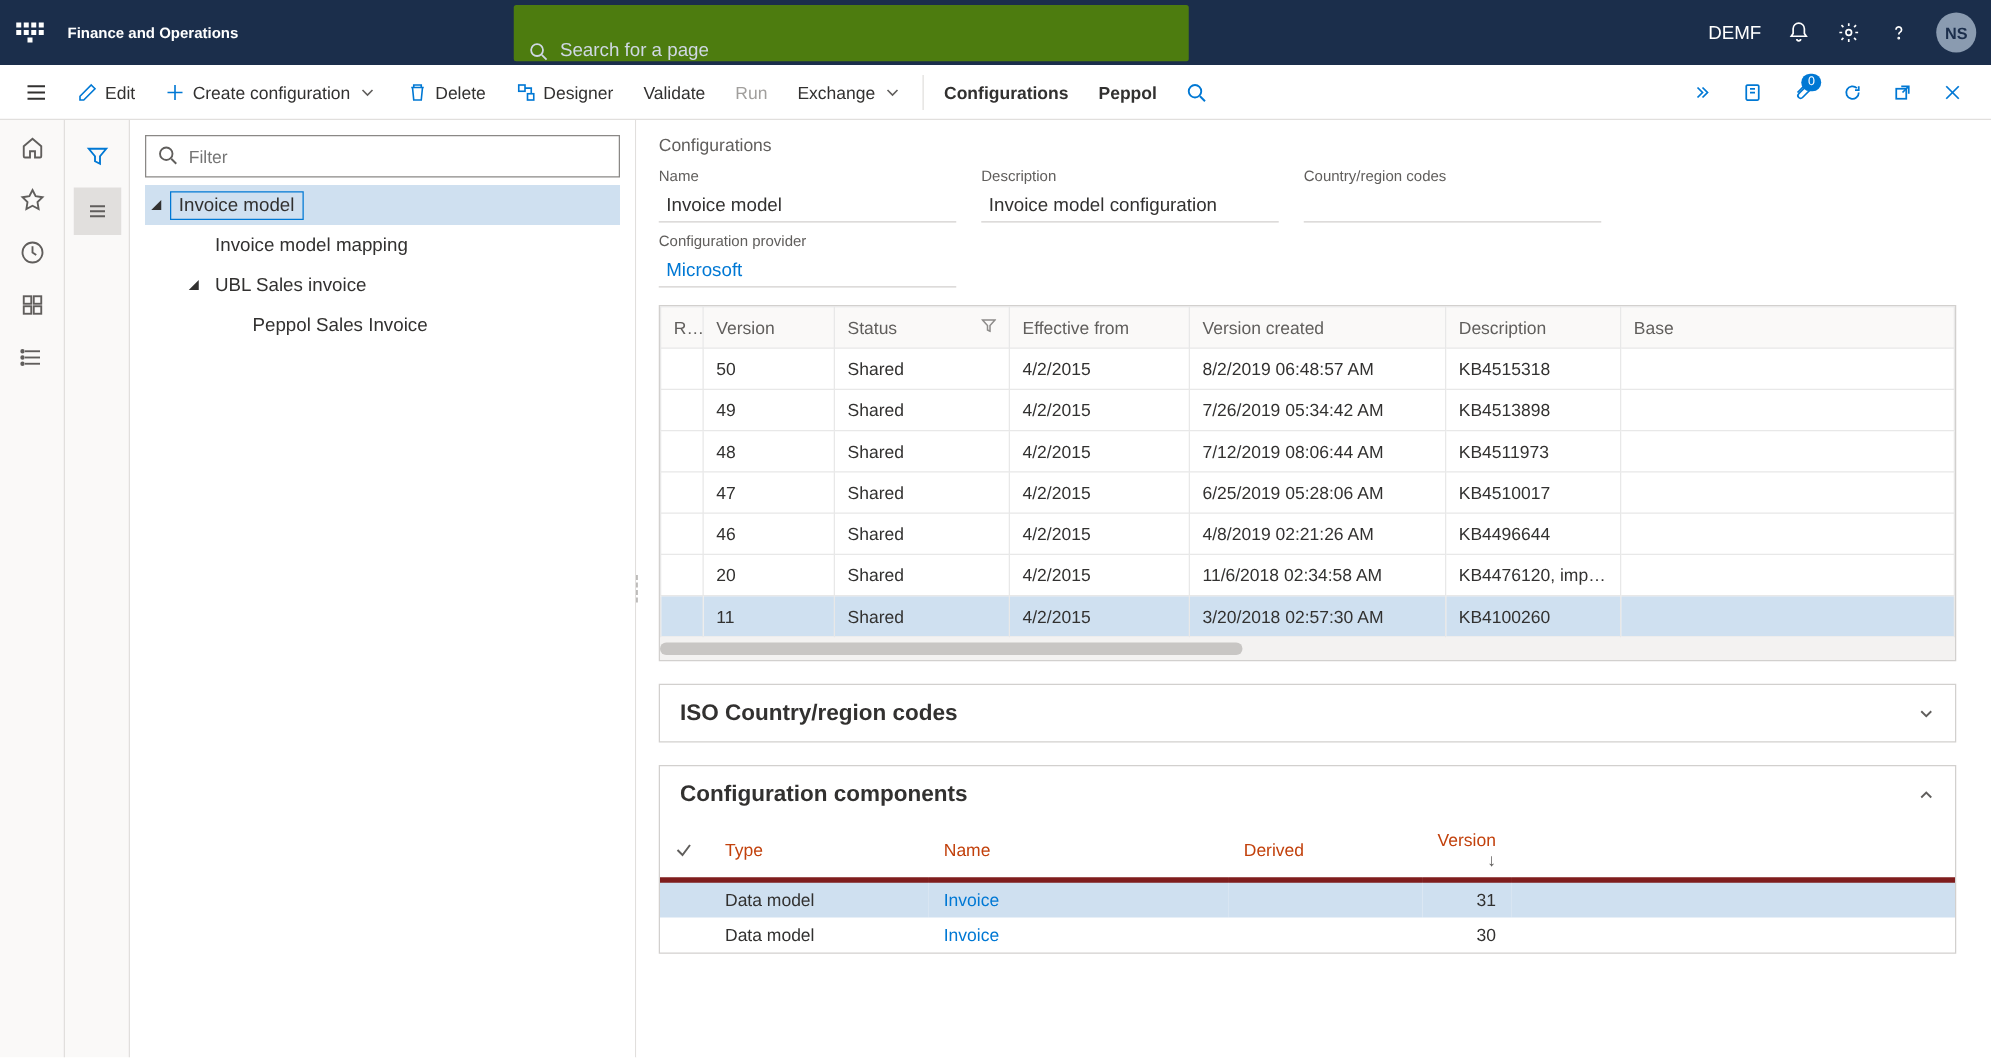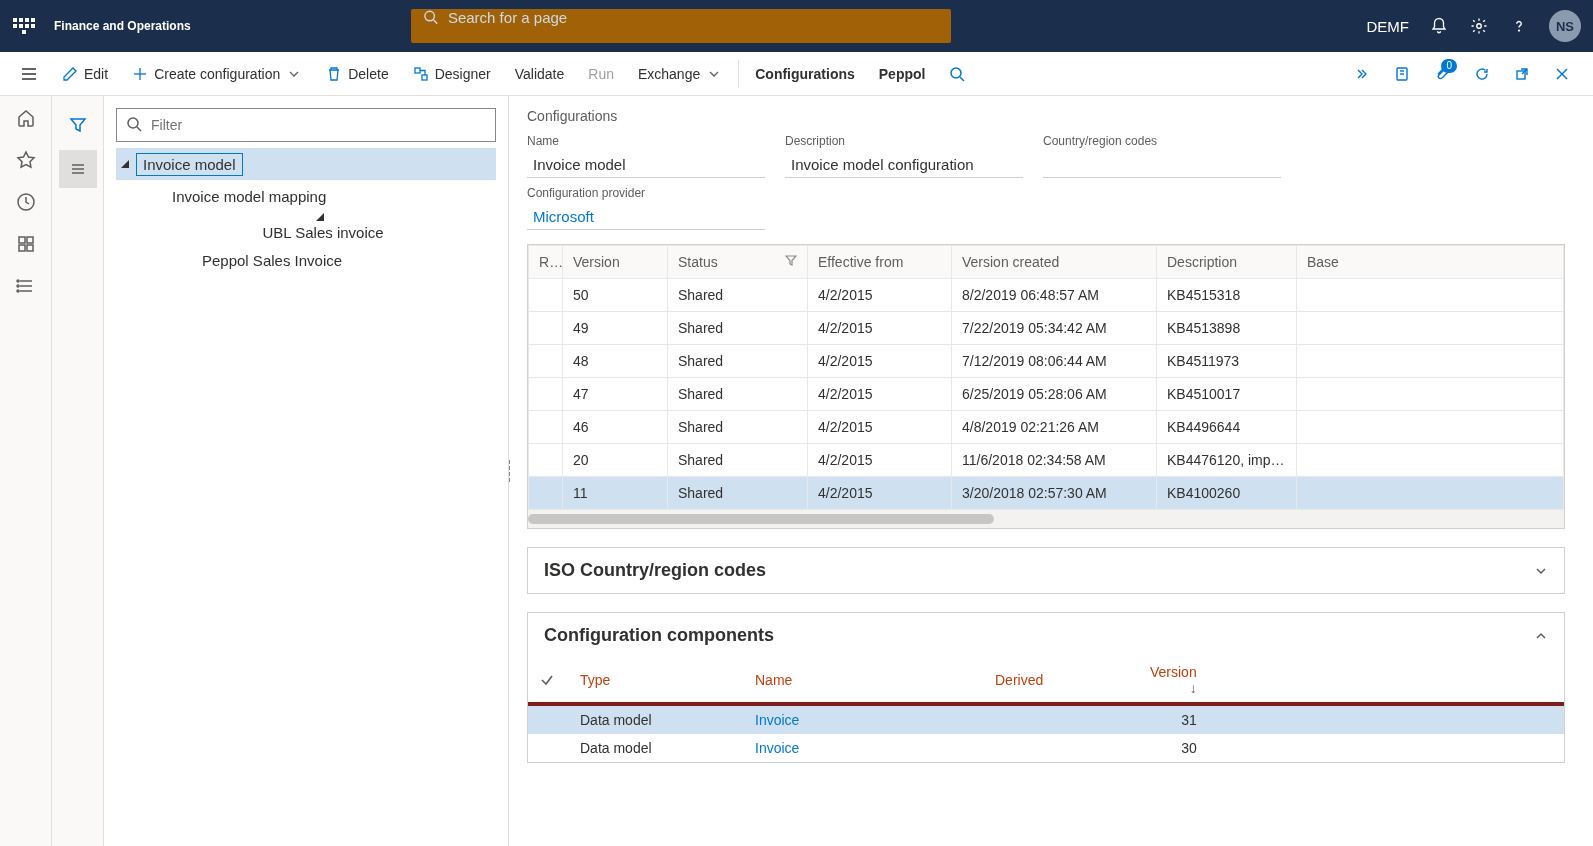--- a/index.html
+++ b/index.html
@@ -3,21 +3,21 @@
 <meta charset="utf-8">
 <style>
   * { box-sizing: border-box; margin: 0; padding: 0; }
   body { font-family: "Segoe UI", -apple-system, sans-serif; font-size: 14px; color: #323130; overflow: hidden; }
   
   
   .topbar { height: 52px; background: #1b2e4b; color: #fff; display: flex; align-items: center; padding: 0 12px; }
   .topbar .waffle { width:24px; height:24px; margin-right:18px; display:flex; flex-wrap:wrap; gap:2px; align-content:center; justify-content:center; cursor:pointer;}
   .topbar .waffle span { width:4px; height:4px; background:#fff; display:block; }
   .topbar .title { font-size:12px; font-weight:600; }
-  .topbar .search { margin-left: 220px; flex:0 0 540px; height:34px; background:#a16207; border-radius:2px; display:flex; align-items:flex-start; padding:0 12px; color:#cfd8e3;}
+  .topbar .search { margin-left: 220px; flex:0 0 540px; height:45px; background:#4d7c0f; border-radius:2px; display:flex; align-items:flex-end; padding:0 12px; color:#cfd8e3;}
   .topbar .search input { background:transparent; border:none; color:#fff; font-size:15px; outline:none; margin-left:10px; width:100%;}
   .topbar .search input::placeholder{color:#cfd8e3;}
   .topbar .spacer { flex:1; }
   .topbar .right { display:flex; align-items:center; gap:20px; font-size:15px;}
   .topbar .right .icon { width:20px; height:20px; cursor:pointer; display:flex; align-items:center; justify-content:center;}
   .avatar { width:32px; height:32px; border-radius:50%; background:#8a9bb0; color:#1b2e4b; display:flex; align-items:center; justify-content:center; font-weight:600; font-size:13px;}
   
   
   .actionbar { height:44px; border-bottom:1px solid #e1dfdd; display:flex; align-items:center; padding:0 8px; background:#fff;}
   .actionbar .hamburger{ padding:0 12px; cursor:pointer;}
@@ -329,21 +329,21 @@
             <svg width="10" height="10" viewBox="0 0 10 10" fill="#323130">
               <path d="M1 9 L9 9 L9 1 Z"></path>
             </svg>
           </span>
           <span class="label">Invoice model</span>
         </div>
         <div class="node" style="padding-left: 34px;">
           <span class="caret"></span>
           <span class="label">Invoice model mapping</span>
         </div>
-        <div class="node" style="padding-left: 34px; flex-direction: column;">
+        <div class="node" style="padding-left: 34px;">
           <span class="caret">
             <svg width="10" height="10" viewBox="0 0 10 10" fill="#323130">
               <path d="M1 9 L9 9 L9 1 Z"></path>
             </svg>
           </span>
           <span class="label">UBL Sales invoice</span>
         </div>
         <div class="node" style="padding-left: 64px;">
           <span class="caret"></span>
           <span class="label">Peppol Sales Invoice</span>
@@ -415,21 +415,21 @@
               <td>4/2/2015</td>
               <td>8/2/2019 06:48:57 AM</td>
               <td>KB4515318</td>
               <td></td>
             </tr>
             <tr>
               <td></td>
               <td>49</td>
               <td>Shared</td>
               <td>4/2/2015</td>
-              <td>7/22/2019 05:34:42 AM</td>
+              <td>7/26/2019 05:34:42 AM</td>
               <td>KB4513898</td>
               <td></td>
             </tr>
             <tr>
               <td></td>
               <td>48</td>
               <td>Shared</td>
               <td>4/2/2015</td>
               <td>7/12/2019 08:06:44 AM</td>
               <td>KB4511973</td>

